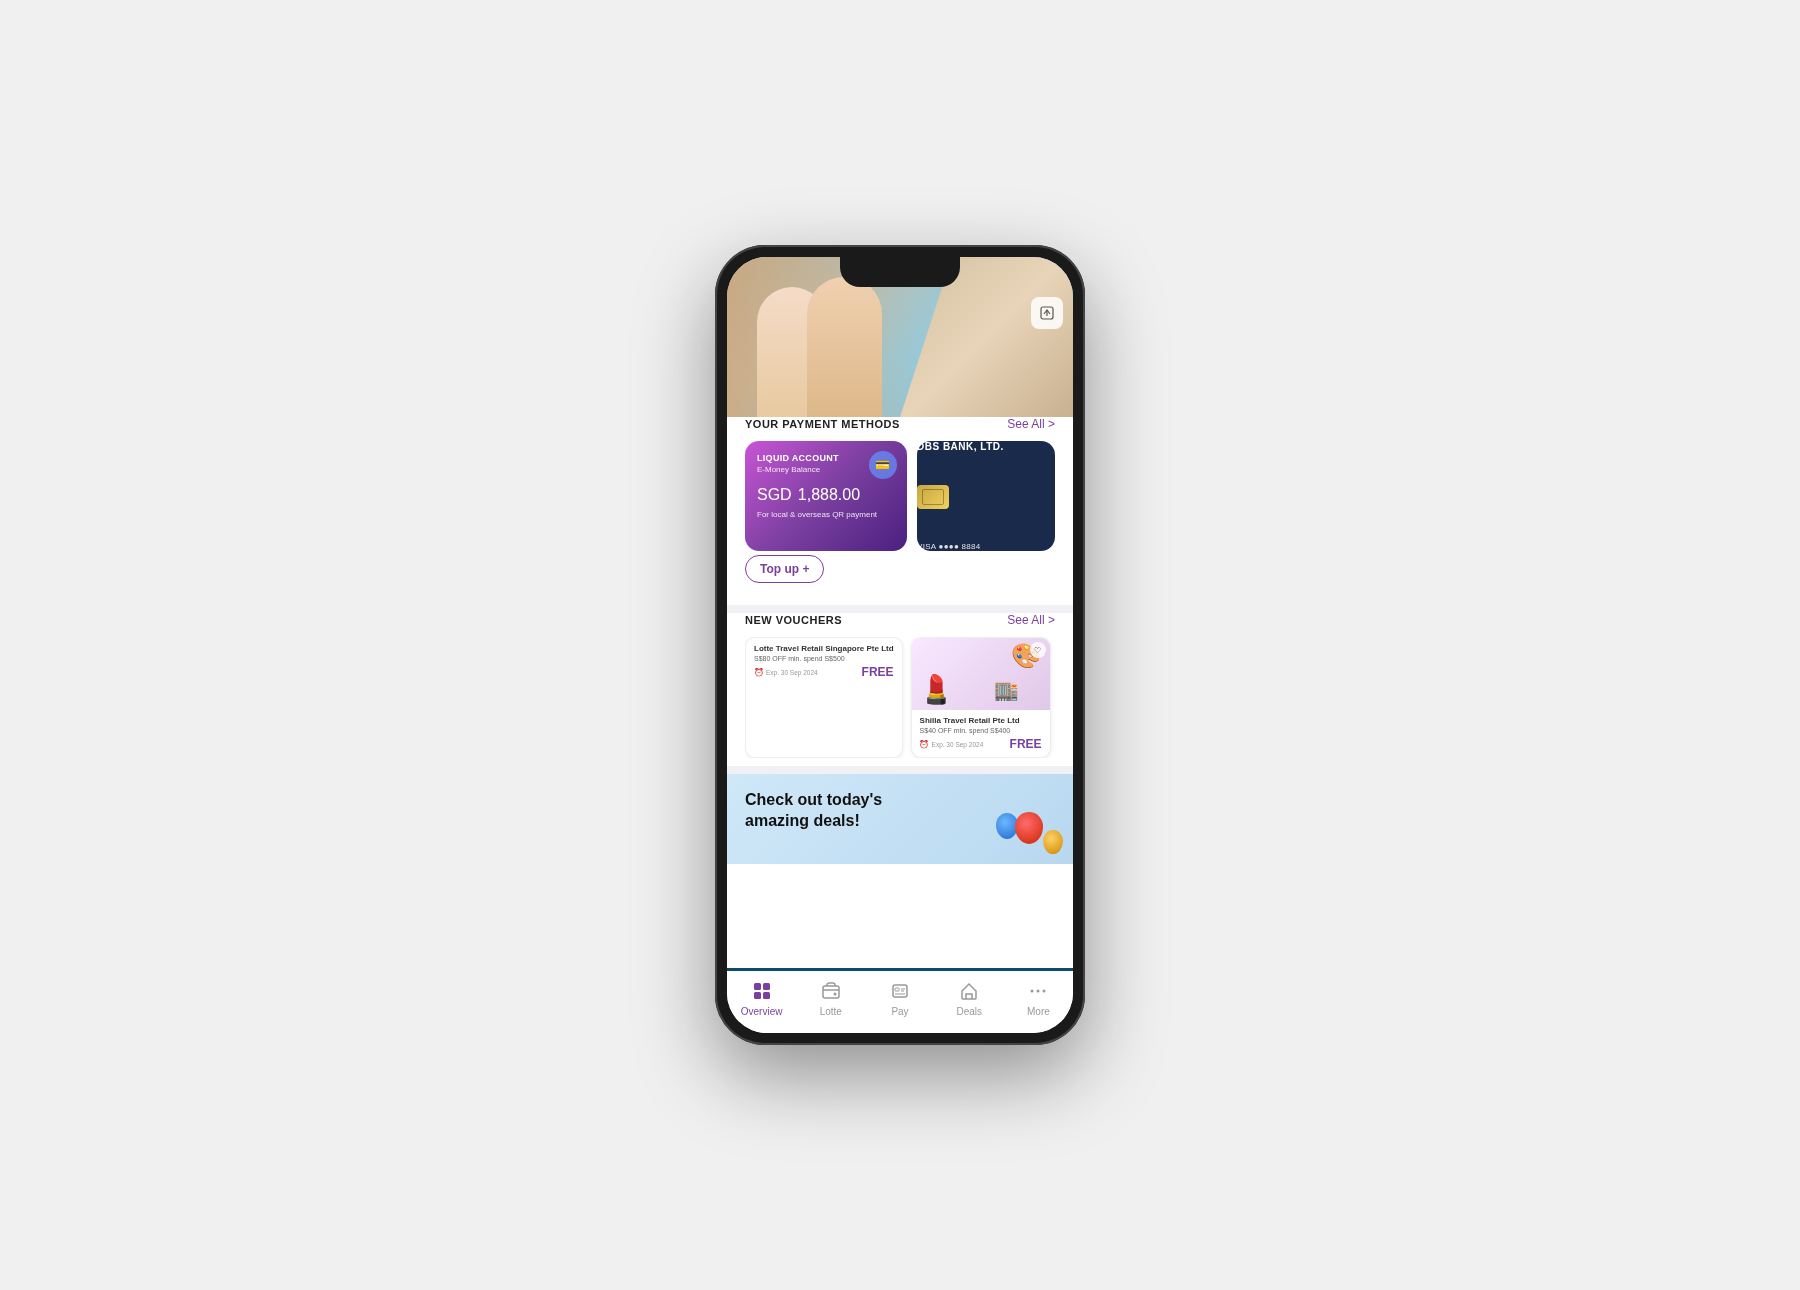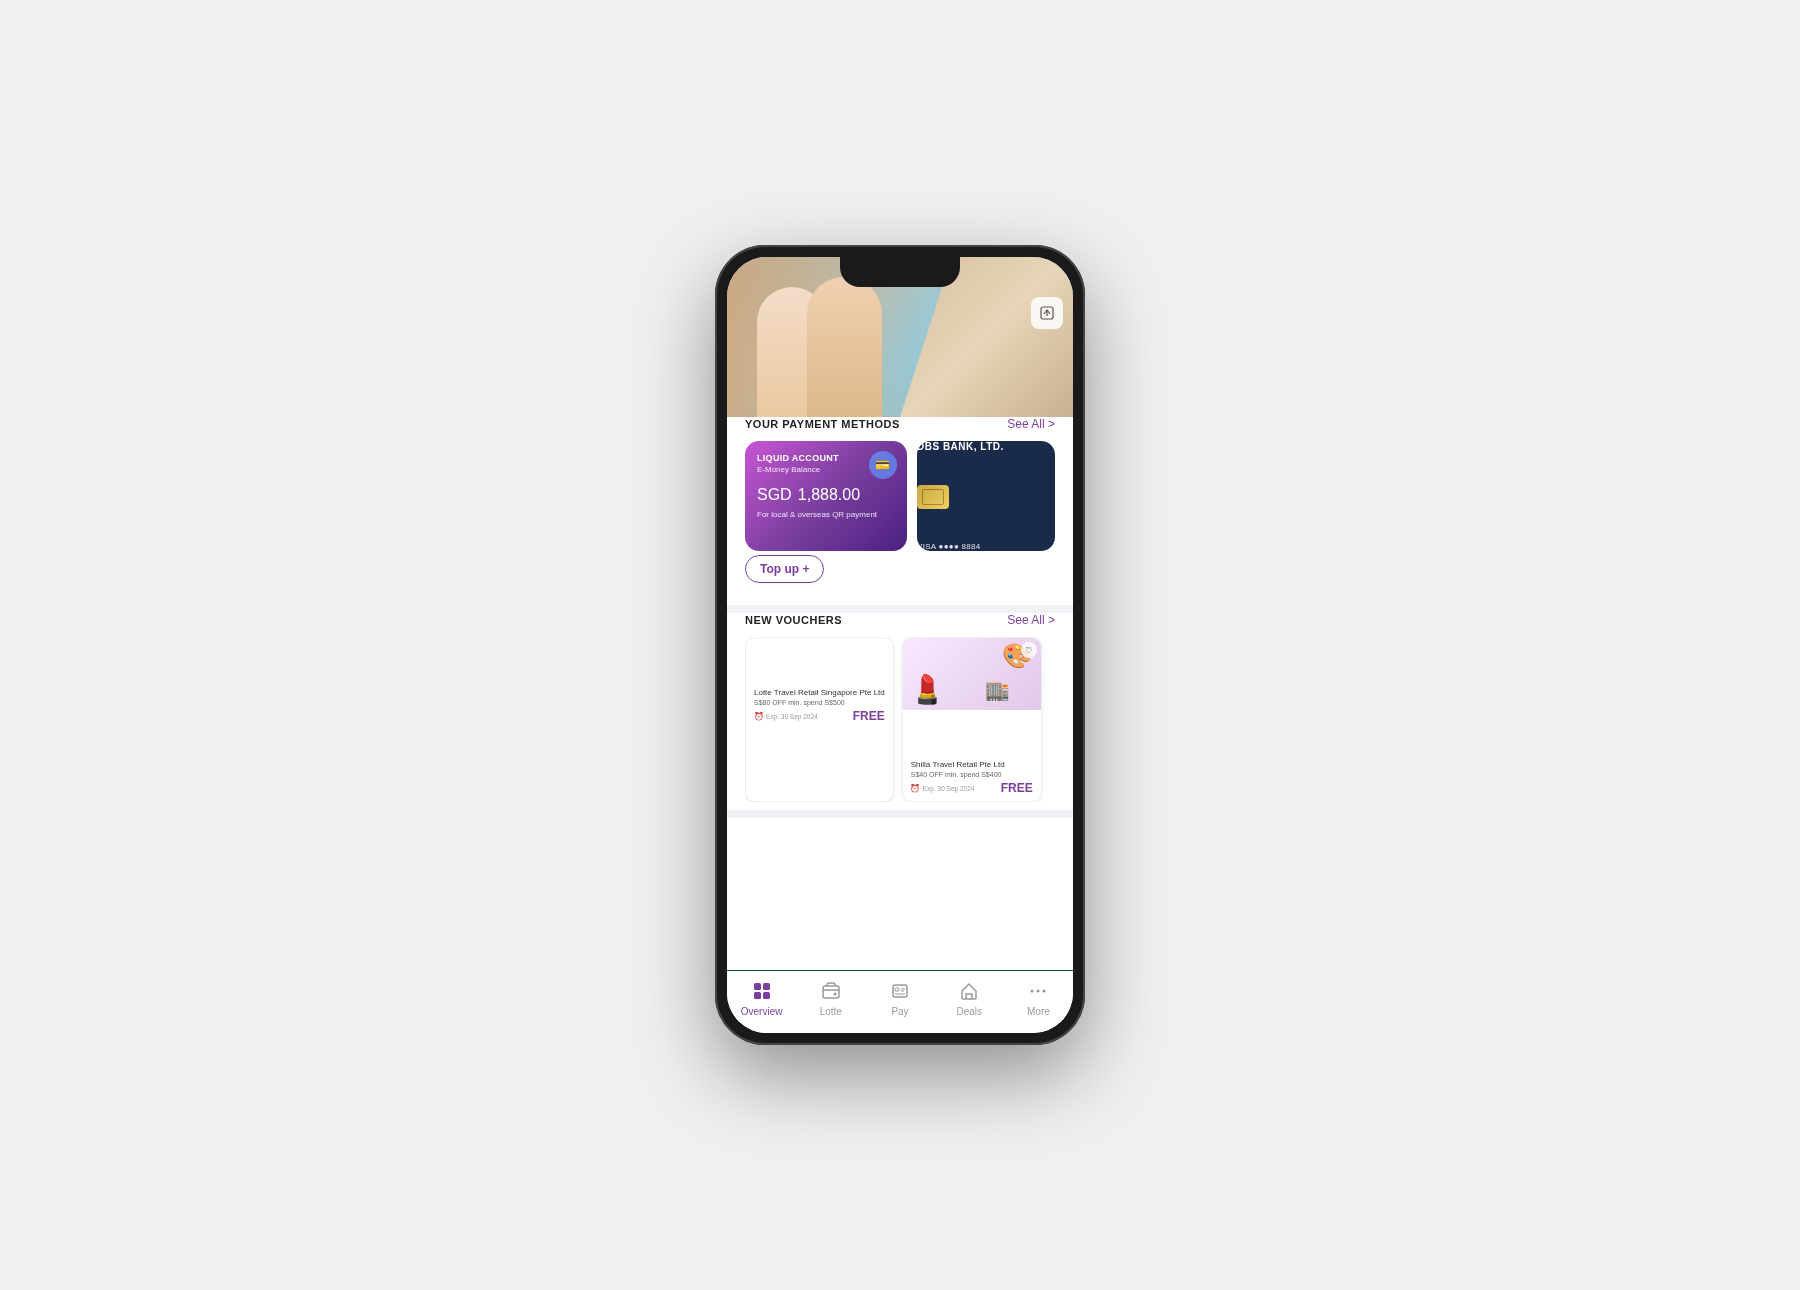--- a/index.html
+++ b/index.html
@@ -312,23 +312,22 @@
       line-height: 1.1;
     }
 
     .voucher-body {
       padding: 6px 8px;
     }
 
     .voucher-merchant {
       font-size: 8px;
       color: #333;
-      font-weight: 400;
+      font-weight: 700;
       margin-bottom: 2px;
-      margin-top: 44px;
     }
 
     .voucher-desc {
       font-size: 7px;
       color: #666;
       margin-bottom: 3px;
     }
 
     .voucher-footer {
       display: flex;
@@ -373,21 +372,21 @@
 
     .balloon {
       position: absolute;
       border-radius: 50%;
     }
 
     
     .bottom-nav {
       display: flex;
       background: #fff;
-      border-top: 1px solid #0c4a6e;
+      border-top: 3px solid #0c4a6e;
       padding: 8px 0 16px;
       flex-shrink: 0;
     }
 
     .nav-item {
       flex: 1;
       display: flex;
       flex-direction: column;
       align-items: center;
       gap: 3px;
@@ -544,20 +543,28 @@
                 <span class="voucher-free">FREE</span>
               </div>
             </div>
           </div>
 
         </div>
       </div>
 
       <div class="divider"></div>
 
+      <div class="deals-banner">
+        <div class="deals-title">Check out today's<br>amazing deals!</div>
+        <div class="deals-decorations">
+          <div class="balloon balloon-blue"></div>
+          <div class="balloon balloon-red"></div>
+          <div class="balloon balloon-yellow"></div>
+        </div>
+      </div>
 
     </div>
 
     <div class="bottom-nav">
 
       <div class="nav-item">
         <div class="nav-icon active">
           <svg width="20" height="20" viewBox="0 0 20 20" fill="none">
             <rect x="2" y="2" width="7" height="7" rx="1.5" fill="#7b3fa0"></rect>
             <rect x="11" y="2" width="7" height="7" rx="1.5" fill="#7b3fa0"></rect>

